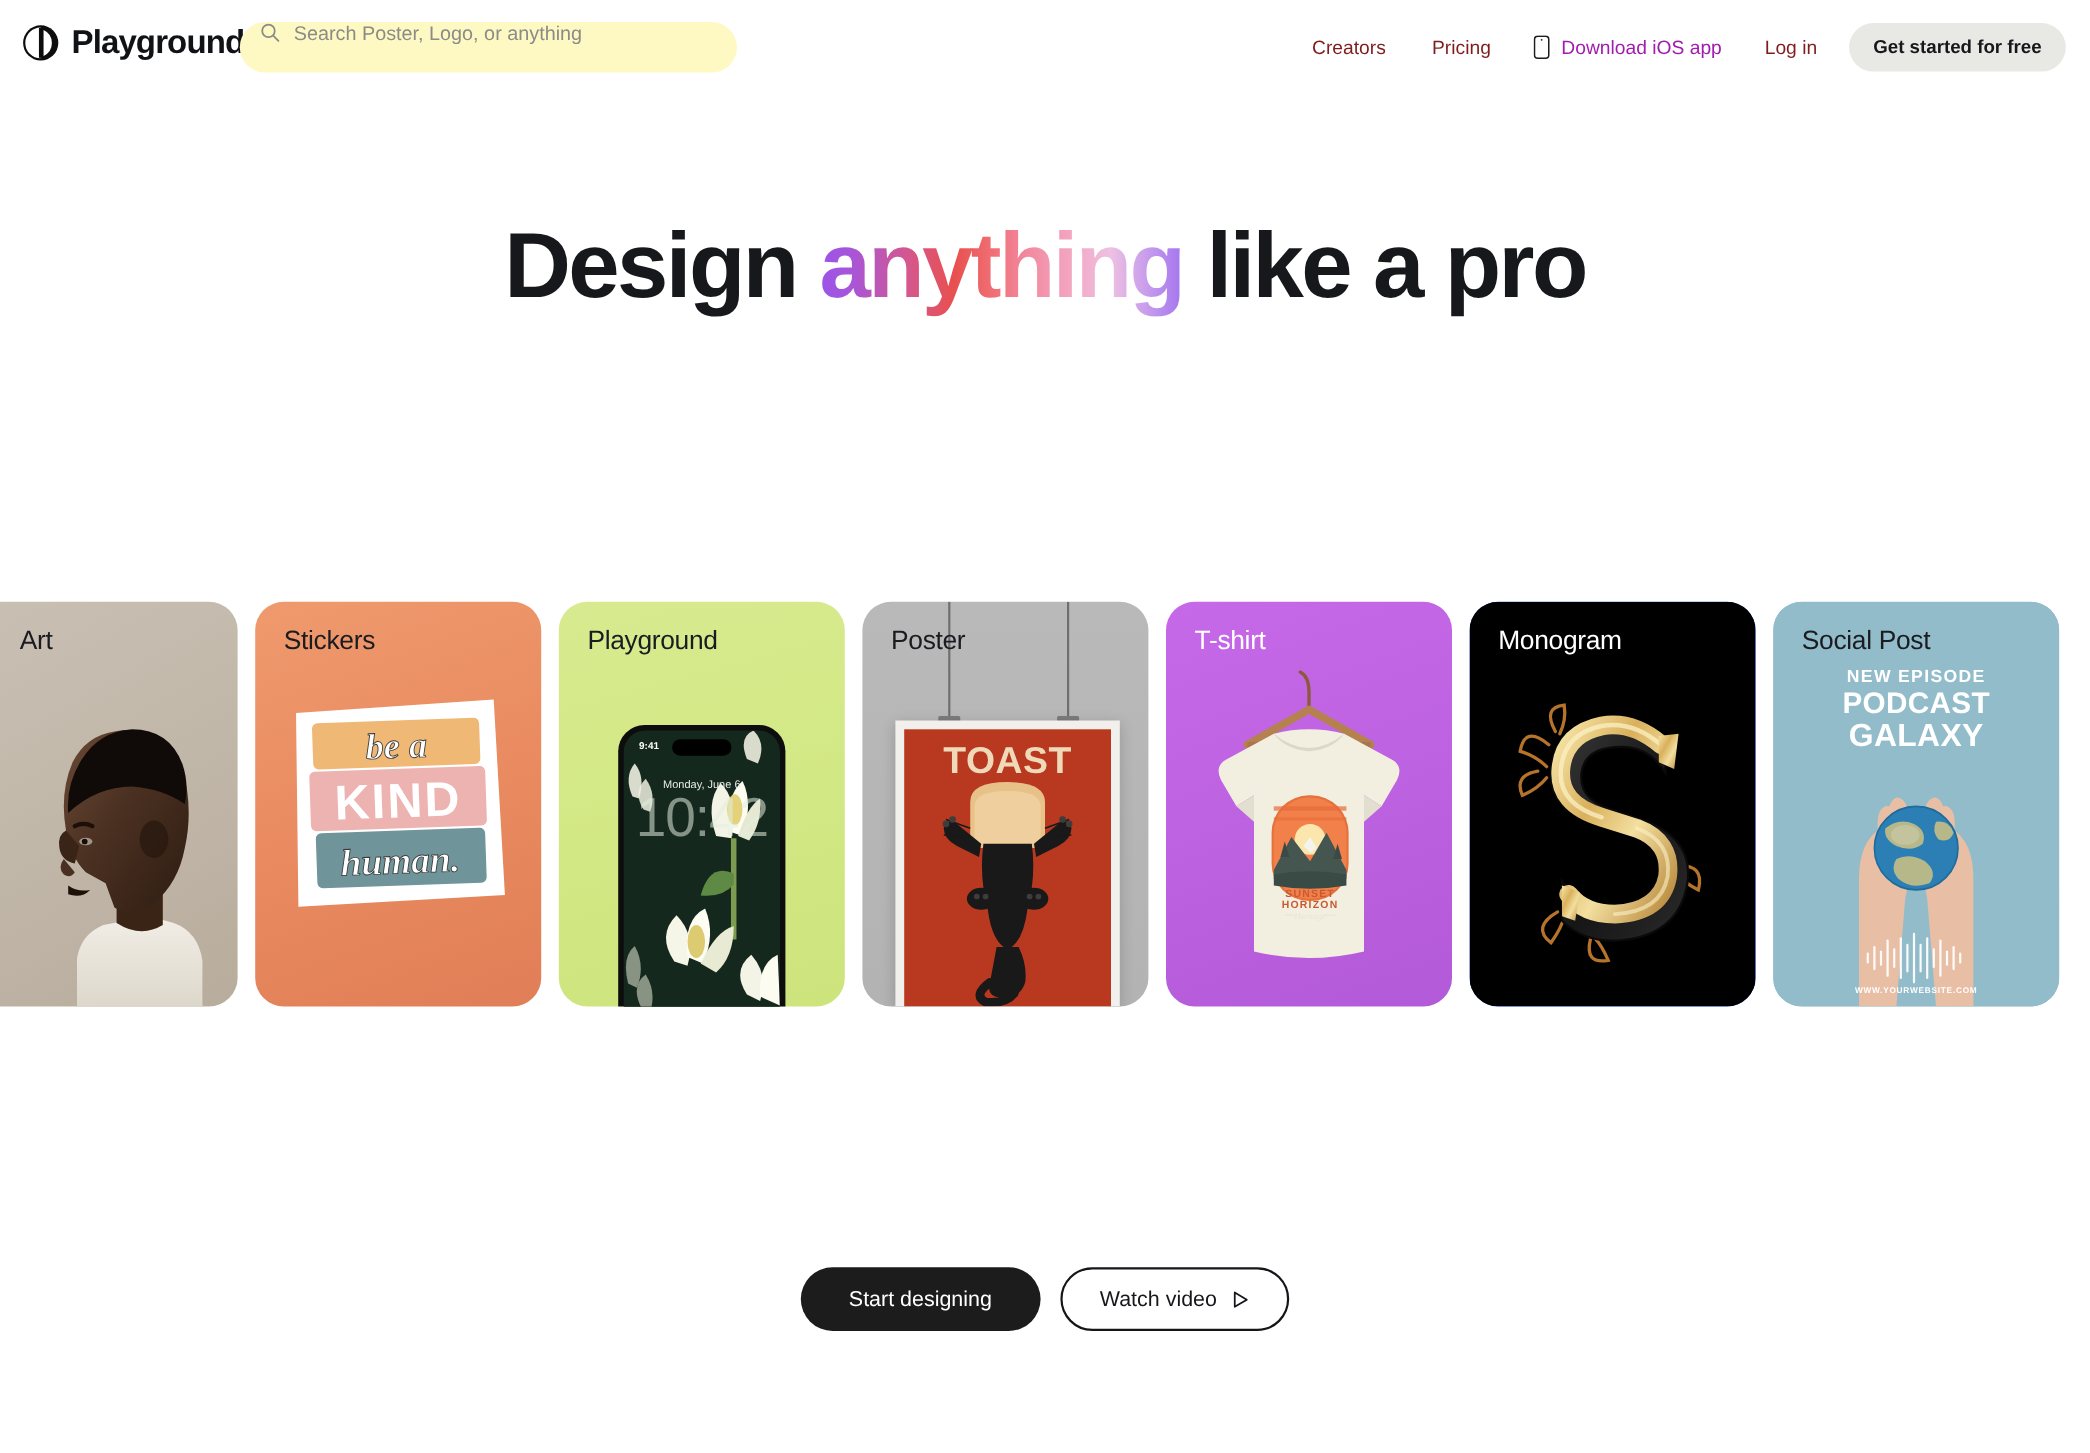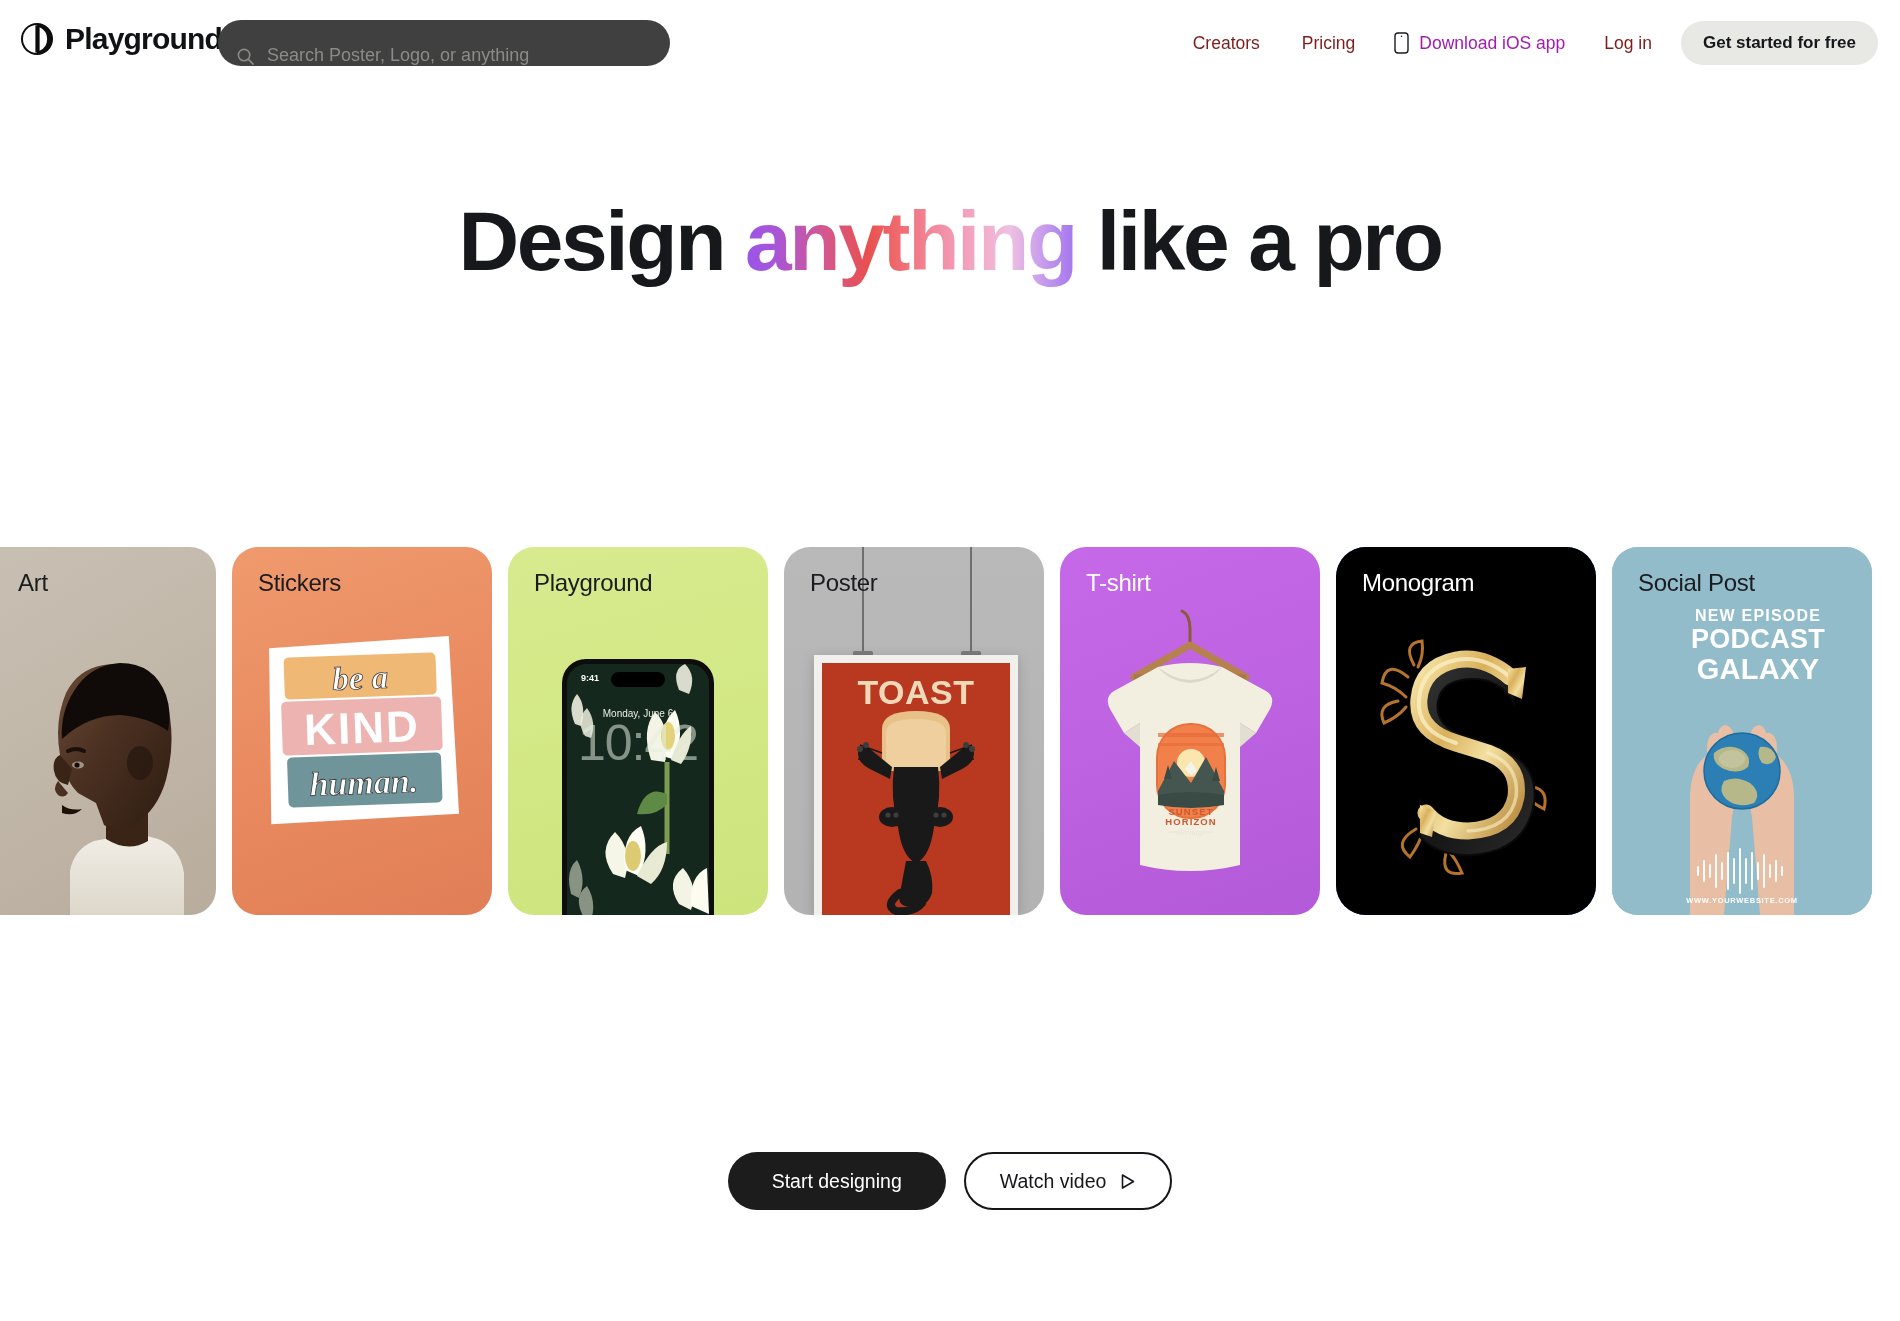--- a/index.html
+++ b/index.html
@@ -22,22 +22,22 @@
   }
   .logo-mark { width: 34px; height: 34px; display: block; }
   .logo-text {
     font-size: 30px; font-weight: 700; color: #111216;
     letter-spacing: -0.8px; line-height: 1;
   }
 
   .search-box {
     position: absolute; left: 218px; top: 20px;
     width: 452px; height: 46px;
-    background: #404040; border-radius: 23px;
-    display: flex; align-items: flex-end; padding: 0 18px;
+    background: #fef9c3; border-radius: 23px;
+    display: flex; align-items: flex-start; padding: 0 18px;
     cursor: text;
   }
   .search-icon { width: 19px; height: 19px; flex: 0 0 19px; margin-right: 12px; }
   .search-input {
     border: none; outline: none; background: transparent;
     font-family: "Liberation Sans", sans-serif;
     font-size: 18px; color: #8b8b87; width: 100%;
   }
   .search-input::placeholder { color: #8b8b87; }
 
@@ -157,25 +157,25 @@
   .toast-word {
     position: absolute; top: 12px; left: 0; width: 100%; text-align: center;
     font-size: 34px; font-weight: 800; letter-spacing: 0.5px; color: #f0d9b8;
     line-height: 1;
   }
 
   
   .c-tshirt { background: linear-gradient(160deg,#c669e8 0%,#bd62e0 50%,#b35ad8 100%); }
 
   
-  .c-mono { background: #1d4ed8; border-radius: 30px; }
+  .c-mono { background: #1d4ed8; }
 
   
   .c-social { background: linear-gradient(170deg,#9cc2ce 0%,#92bcca 55%,#8ab6c5 100%); }
-  .sp-lines { position: absolute; top: 60px; left: 0; width: 100%; text-align: center; z-index: 4; margin-left: 16px; }
+  .sp-lines { position: absolute; top: 60px; left: 0; width: 100%; text-align: center; z-index: 4; }
   .sp-l1 { font-size: 16px; font-weight: 800; color: #fff; letter-spacing: 1.2px; }
   .sp-l2 { font-size: 27px; font-weight: 800; color: #fff; letter-spacing: 0.3px; line-height: 1.06; }
   .sp-l3 { font-size: 29px; font-weight: 700; color: #fff; letter-spacing: 0.3px; line-height: 1.06; }
   .sp-url {
     position: absolute; bottom: 10px; left: 0; width: 100%; text-align: center;
     font-size: 7.5px; font-weight: 700; color: #fff; letter-spacing: 0.7px; z-index: 4;
   }
 
   
   .cta-row {

